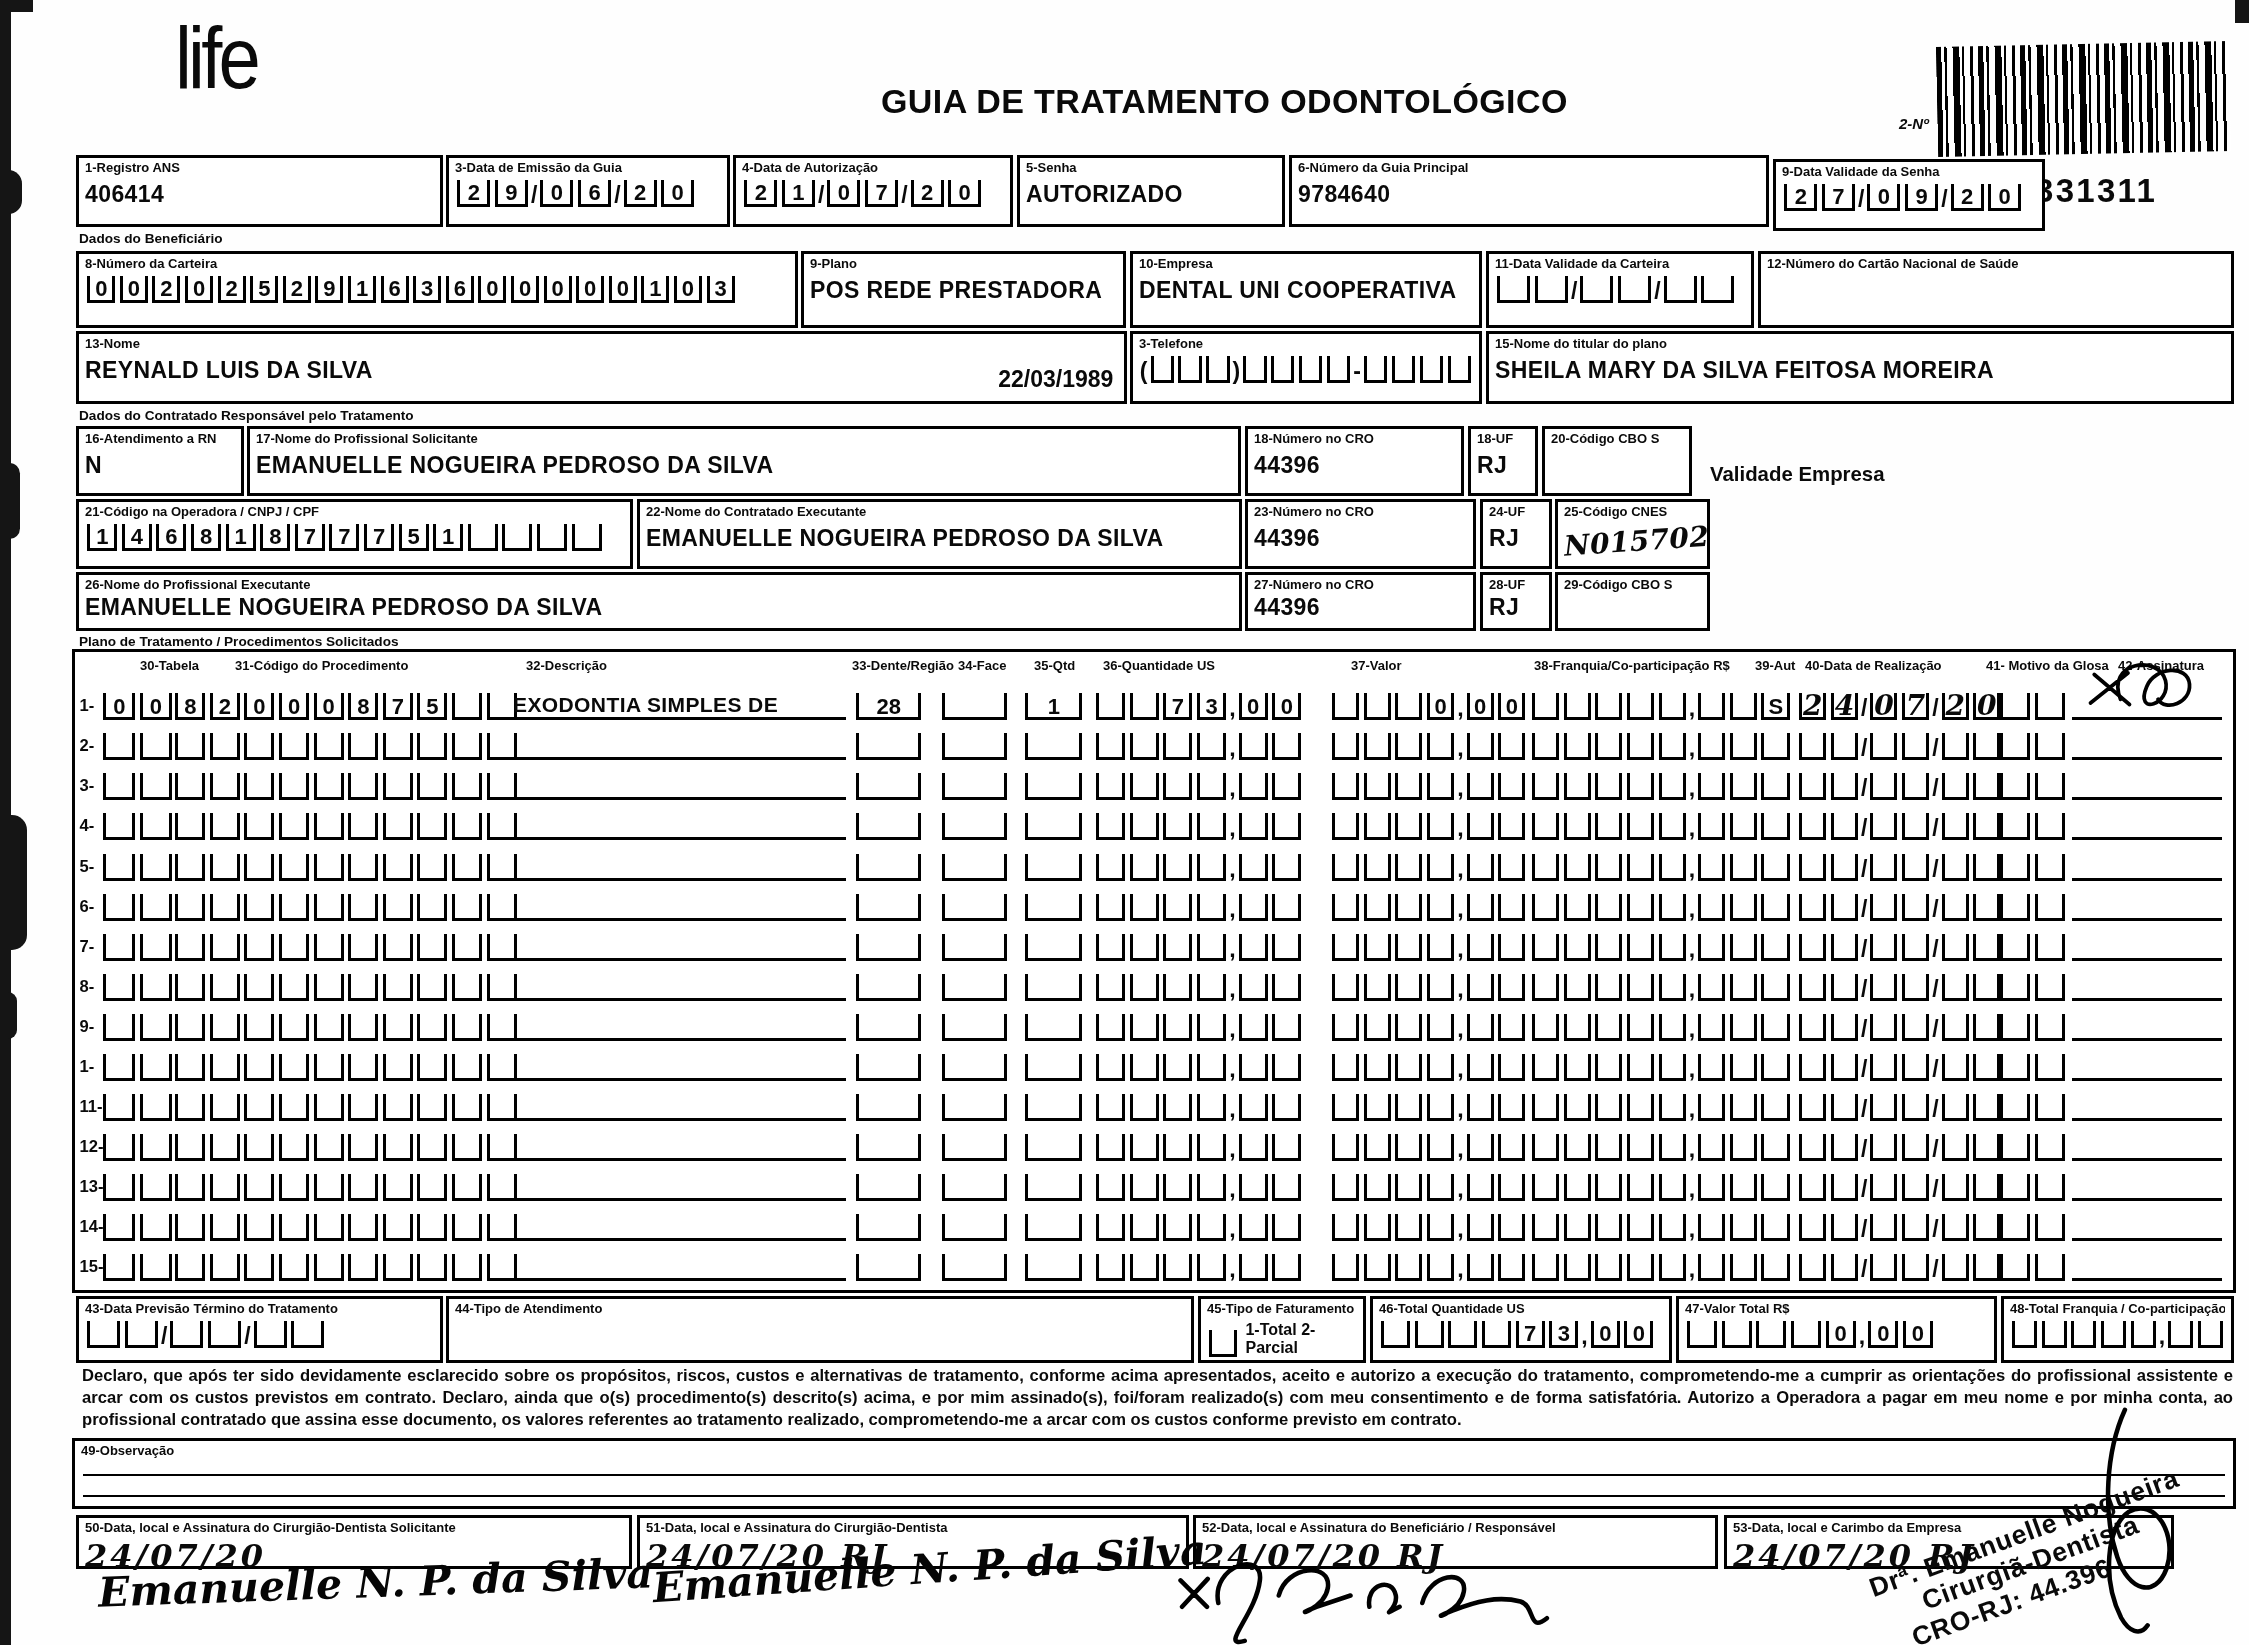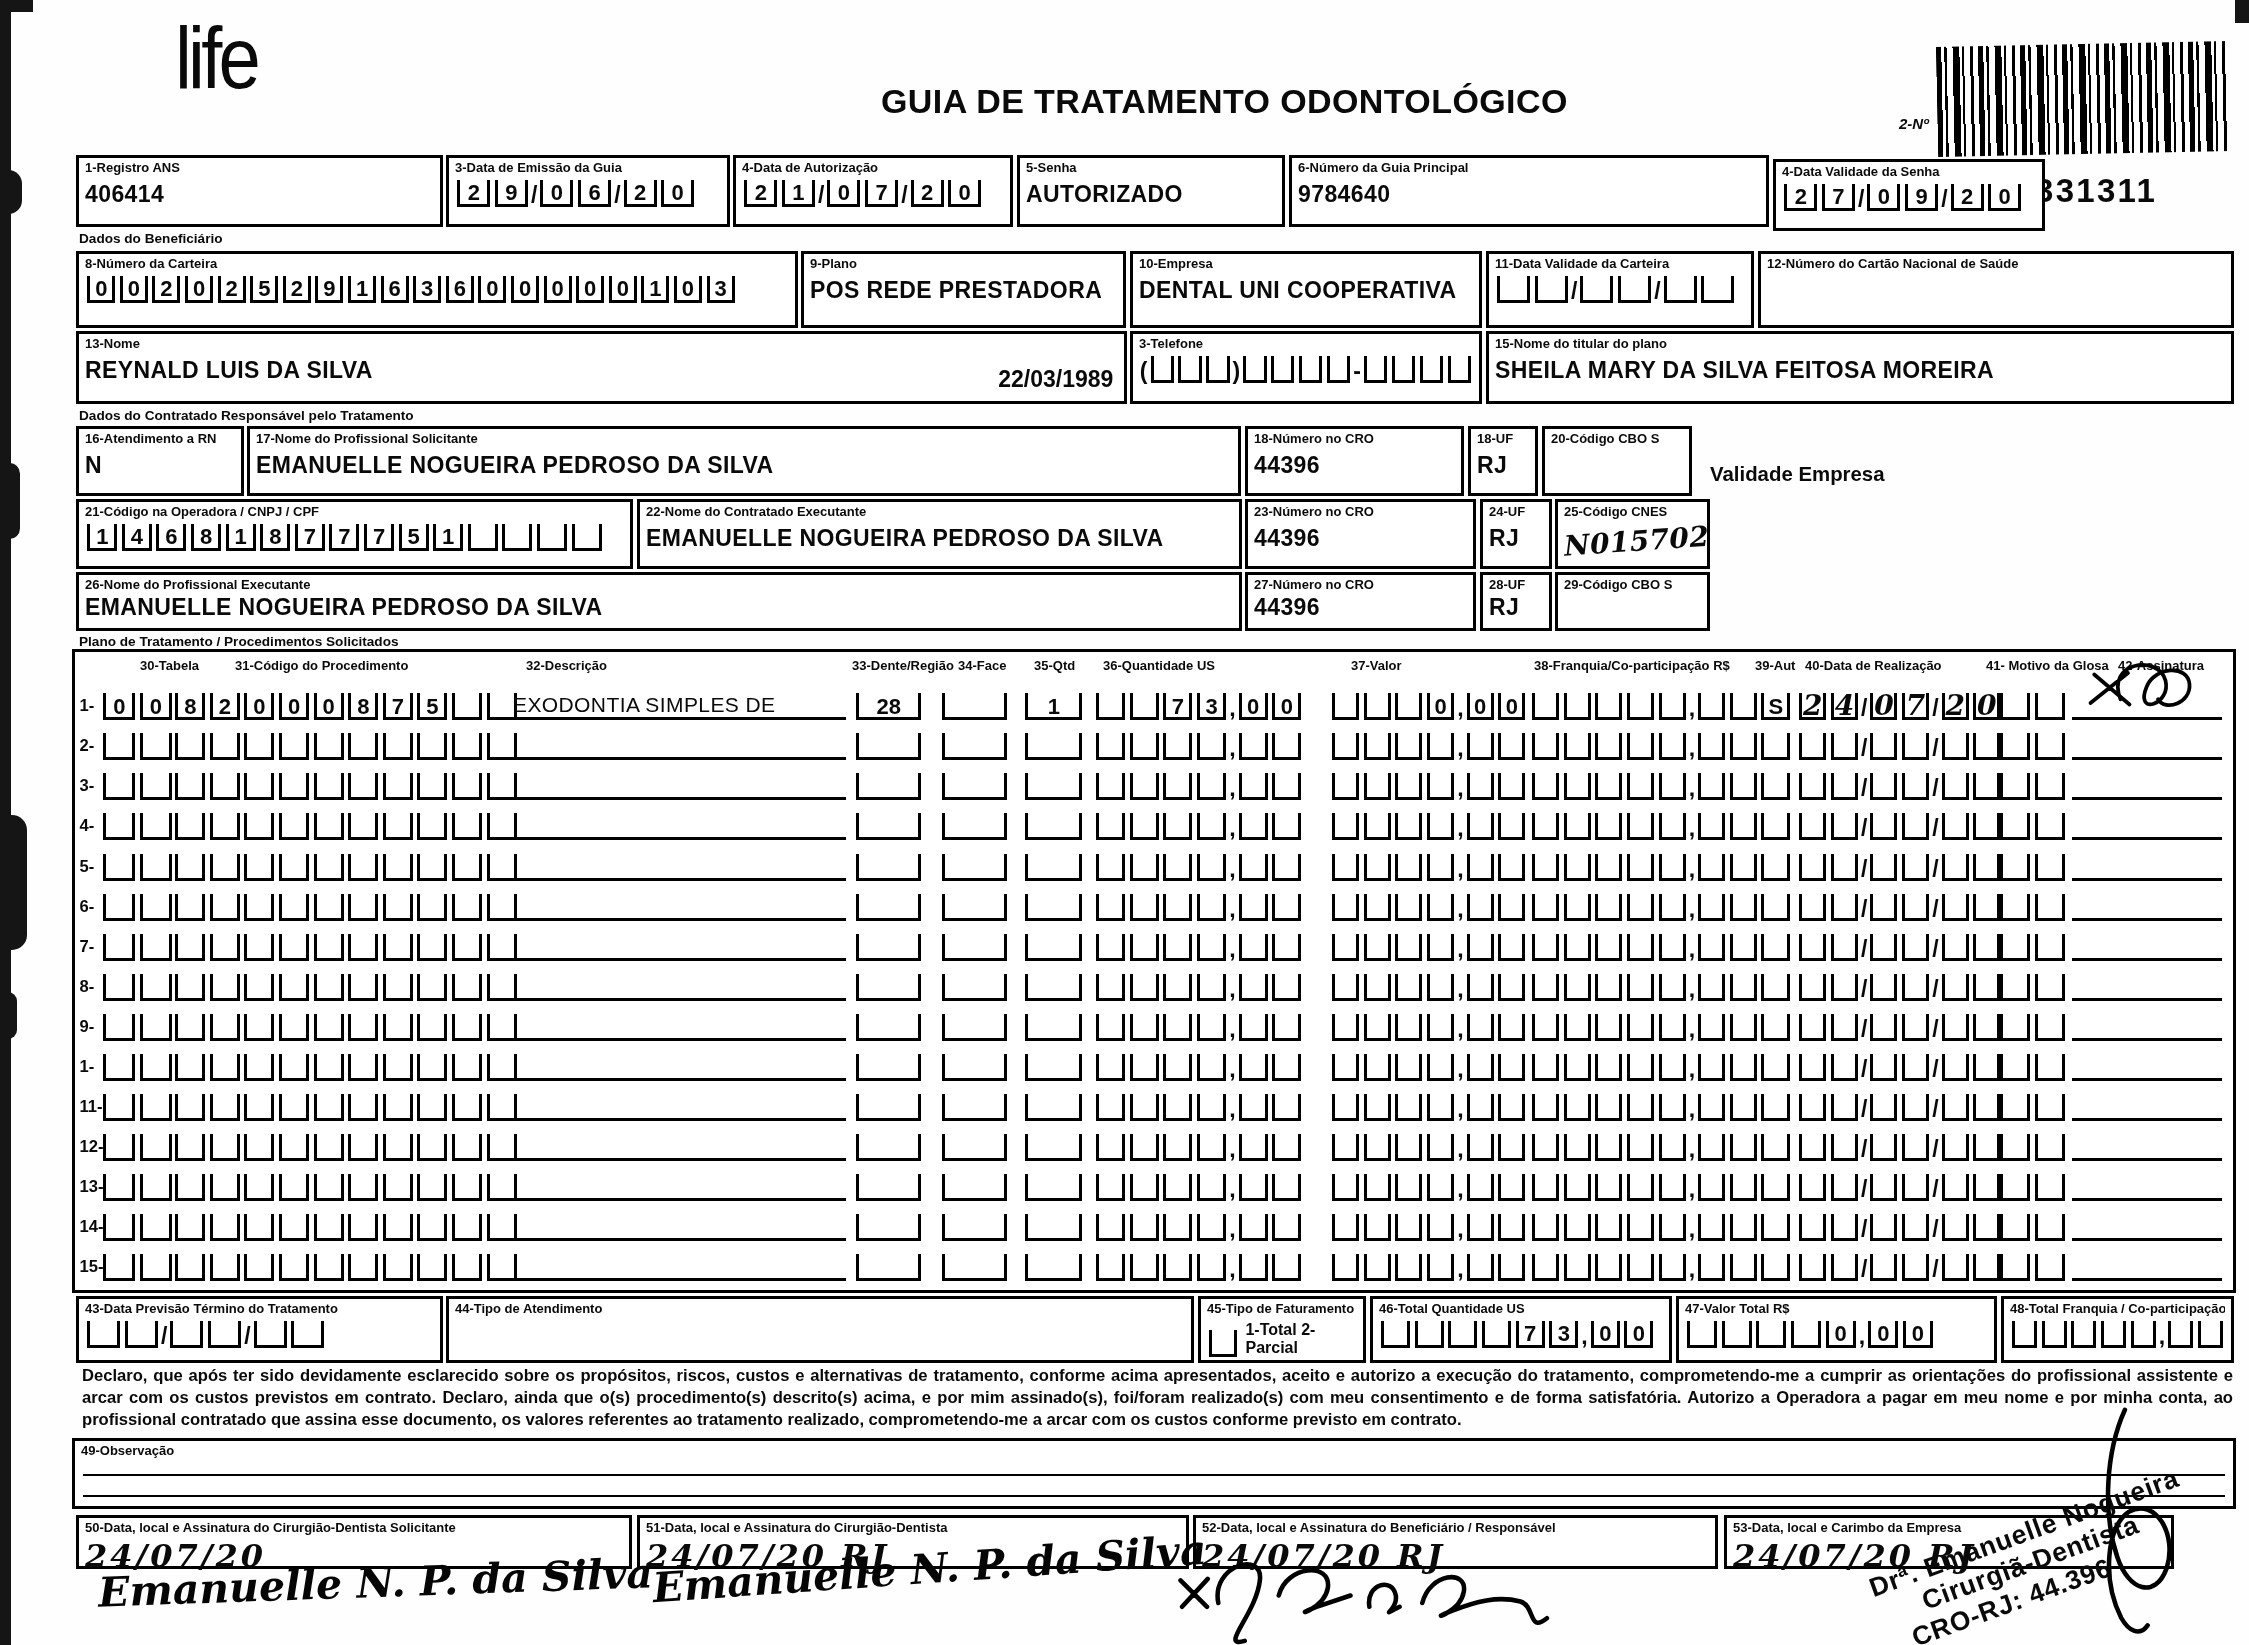--- a/index.html
+++ b/index.html
@@ -33,21 +33,21 @@
   .hw{font-family:"DejaVu Serif",serif;font-style:italic;font-weight:700;}
   .hwval{display:block;margin-top:1.5px;font-size:32px;letter-spacing:3px;white-space:nowrap;}
   
   #ptable{position:absolute;left:72px;top:649px;width:2164px;height:644px;border:3.8px solid #000;
           background:#fff;box-sizing:border-box;}
   .th{position:absolute;top:6px;font-size:13px;font-weight:700;white-space:nowrap;}
   .trow{position:absolute;left:0;height:38px;width:2155px;}
   .trow .comb{position:absolute;margin-top:0;}
   .rownum{position:absolute;font-size:16.6px;font-weight:700;top:10.6px;}
   .uline{position:absolute;border-bottom:3px solid #000;height:30px;box-sizing:border-box;
-         font-size:21px;font-weight:400;white-space:nowrap;letter-spacing:0.4px;display:flex;align-items:flex-end;}
+         font-size:21px;font-weight:700;white-space:nowrap;letter-spacing:0.4px;display:flex;align-items:flex-end;}
   
   .decl{position:absolute;left:82px;top:1365px;width:2151px;font-size:16.6px;font-weight:700;line-height:1.32;text-align:justify;}
   .obsline{position:absolute;border-top:2.3px solid #000;height:0;}
   .sig{position:absolute;font-size:41px;color:#050505;white-space:nowrap;}
   .stamp{position:absolute;left:1871px;top:1516px;transform:rotate(-20deg);font-size:26.5px;font-weight:700;
          line-height:1.15;letter-spacing:0.8px;white-space:nowrap;}
   svg.scrib{position:absolute;overflow:visible;}
 </style>
 </head>
 <body>
@@ -101,21 +101,21 @@
   </div>
   <div class="fbox" style="left:1017px;top:155px;width:268px;height:72px;">
     <span class="flabel">5-Senha</span>
     <span class="fvalue">AUTORIZADO</span>
   </div>
   <div class="fbox" style="left:1289px;top:155px;width:480px;height:72px;">
     <span class="flabel">6-Número da Guia Principal</span>
     <span class="fvalue">9784640</span>
   </div>
   <div class="fbox" style="left:1773px;top:159px;width:272px;height:72px;">
-    <span class="flabel">4-Data Validade da Senha</span>
+    <span class="flabel">9-Data Validade da Senha</span>
     <div class="comb">
         <div class="cell" style="width: 33px;">2</div>
         <div class="cell" style="width: 33px;">7</div>
         <span class="csep">/</span>
         <div class="cell" style="width: 33px;">0</div>
         <div class="cell" style="width: 33px;">9</div>
         <span class="csep">/</span>
         <div class="cell" style="width: 33px;">2</div>
         <div class="cell" style="width: 33px;">0</div>
       </div>

